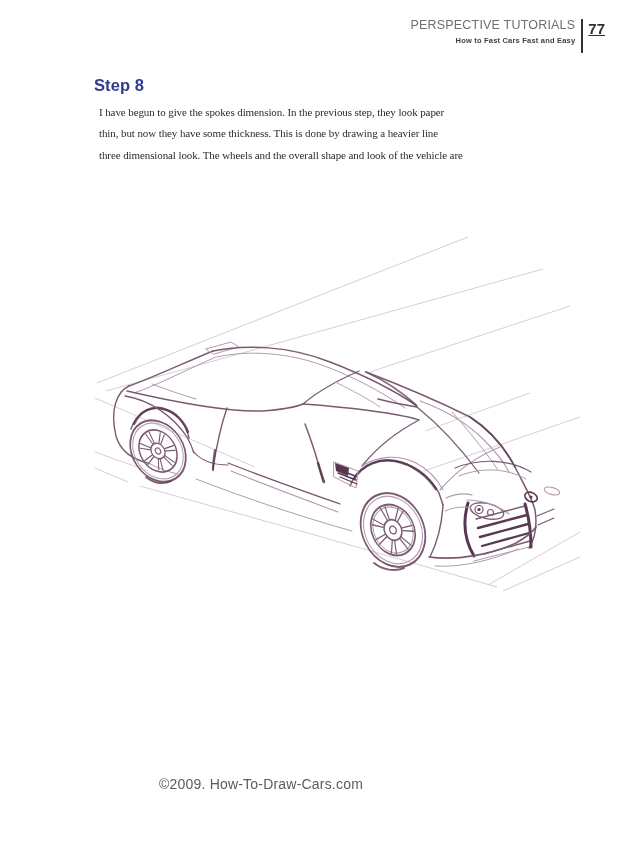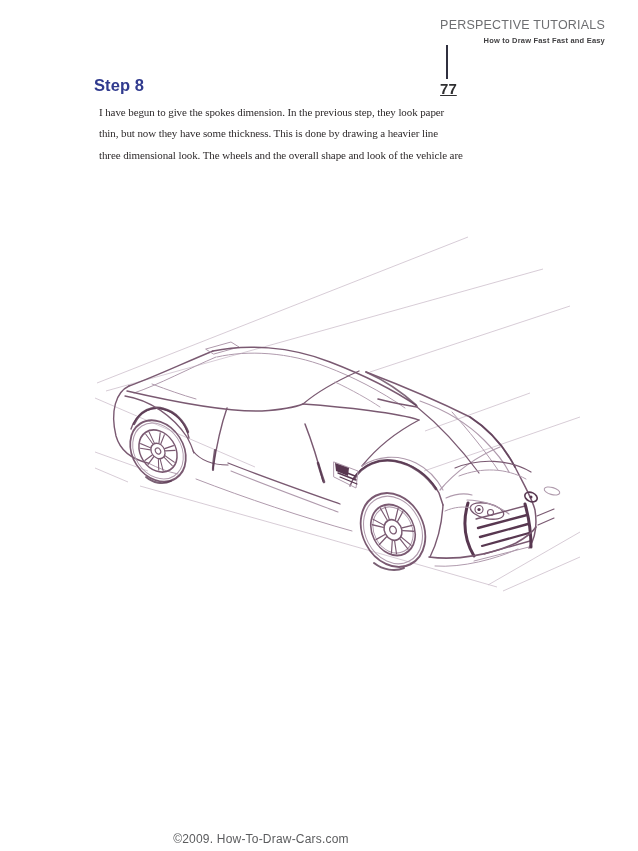--- a/index.html
+++ b/index.html
@@ -1,19 +1,19 @@
 <!DOCTYPE html>
 <html style="--paper: #ffffff; --heading: #303a8e; --body-text: #2e2a2b; --hdr-gray: #6d6e71; --pg-num: #2f2f31; --ink: #6f4c66; --ink-lt: #a992a6; --ink-dk: #4a2742; --guide: #c9bac8;"><head>
 <meta charset="utf-8">
 <style>
   html,body{margin:0;padding:0;background:#fff;}
   .page{position:relative;width:638px;height:851px;background:var(--paper,#ffffff);overflow:hidden;
         font-family:"Liberation Sans",sans-serif;}
   
-  .hdr{position:absolute;top:19px;right:33px;display:flex;align-items:flex-start;flex-direction:column;}
+  .hdr{position:absolute;top:19px;right:33px;display:flex;align-items:flex-start;}
   .hdr-text{text-align:right;}
   .hdr-title{font-size:12.5px;letter-spacing:.2px;color:var(--hdr-gray,#6d6e71);line-height:1.1;}
   .hdr-sub{font-size:7.5px;font-weight:bold;color:#414042;letter-spacing:.2px;margin-top:3px;}
   .hdr-bar{width:2px;height:34px;background:#30303f;margin:0 5px 0 6px;}
   .hdr-num{font-size:15px;font-weight:bold;color:var(--pg-num,#2f2f31);line-height:1;padding-top:2px;text-decoration:underline;}
   
   .step-heading{position:absolute;left:94px;top:76px;font-size:16.5px;font-weight:bold;
         color:var(--heading,#303a8e);letter-spacing:.1px;}
   .para{position:absolute;left:99px;top:102px;width:478px;
         font-family:"Liberation Serif",serif;font-size:11px;letter-spacing:-.1px;
@@ -21,32 +21,32 @@
   .para div{white-space:nowrap;}
   
   .sketch{position:absolute;left:0;top:0;width:638px;height:851px;}
   .sketch svg{display:block;}
   .guide{stroke:var(--guide,#c9bac8);stroke-width:.8;fill:none;}
   .lt   {stroke:var(--ink-lt,#a992a6);fill:none;stroke-linecap:round;}
   .mn   {stroke:var(--ink,#6f4c66);fill:none;stroke-linecap:round;}
   .dk   {stroke:var(--ink-dk,#4a2742);fill:none;stroke-linecap:round;}
   .fill-dk{fill:var(--ink-dk,#4a2742);stroke:none;}
   
-  .footer{position:absolute;top:832px;left:261px;transform:translateX(-50%);
-        font-size:12px;color:#5b5c5e;letter-spacing:.2px;white-space:nowrap;}
+  .footer{position:absolute;top:776px;left:261px;transform:translateX(-50%);
+        font-size:14px;color:#5b5c5e;letter-spacing:.2px;white-space:nowrap;}
 </style>
 </head>
 <body>
 
 <div class="page">
 
   <div class="hdr">
     <div class="hdr-text">
       <div class="hdr-title">PERSPECTIVE TUTORIALS</div>
-      <div class="hdr-sub">How to Draw Fast Fast and Easy</div>
+      <div class="hdr-sub">How to Fast Cars Fast and Easy</div>
     </div>
     <div class="hdr-bar"></div>
     <div class="hdr-num">77</div>
   </div>
 
   <div class="step-heading">Step 8</div>
   <div class="para">
     <div>I have begun to give the spokes dimension. In the previous step, they look paper</div>
     <div>thin, but now they have some thickness. This is done by drawing a heavier line</div>
     <div>three dimensional look. The wheels and the overall shape and look of the vehicle are</div>

